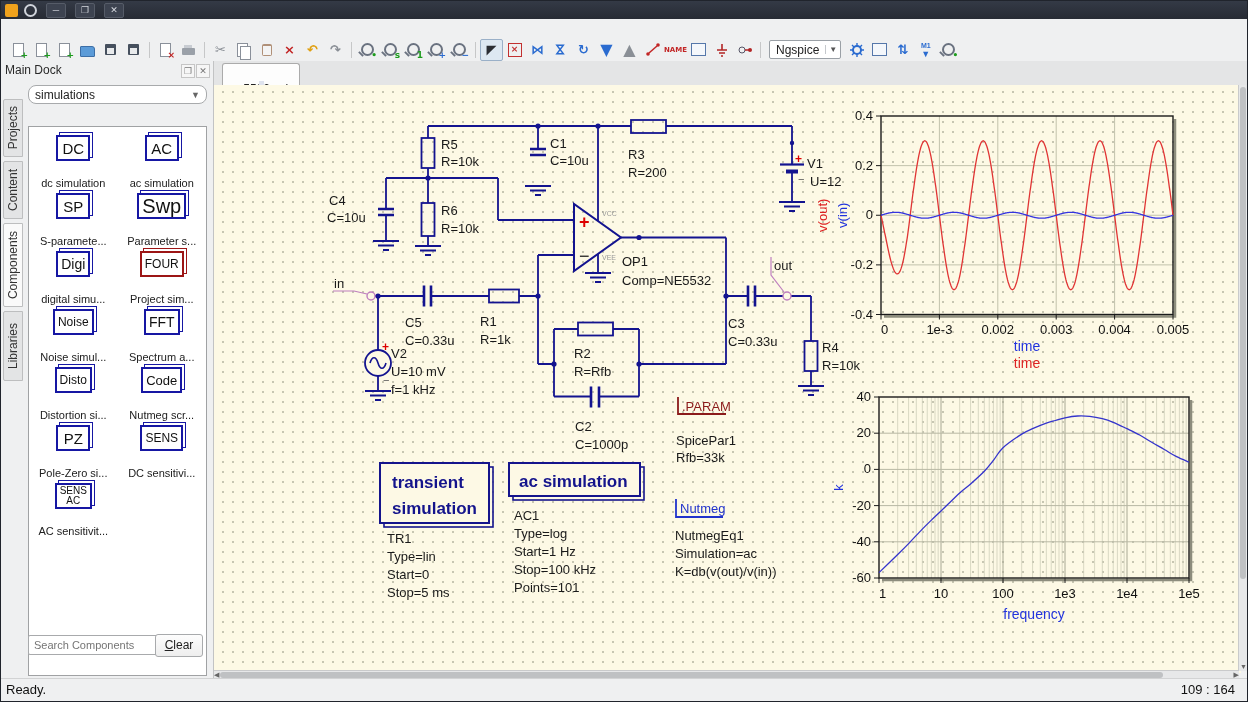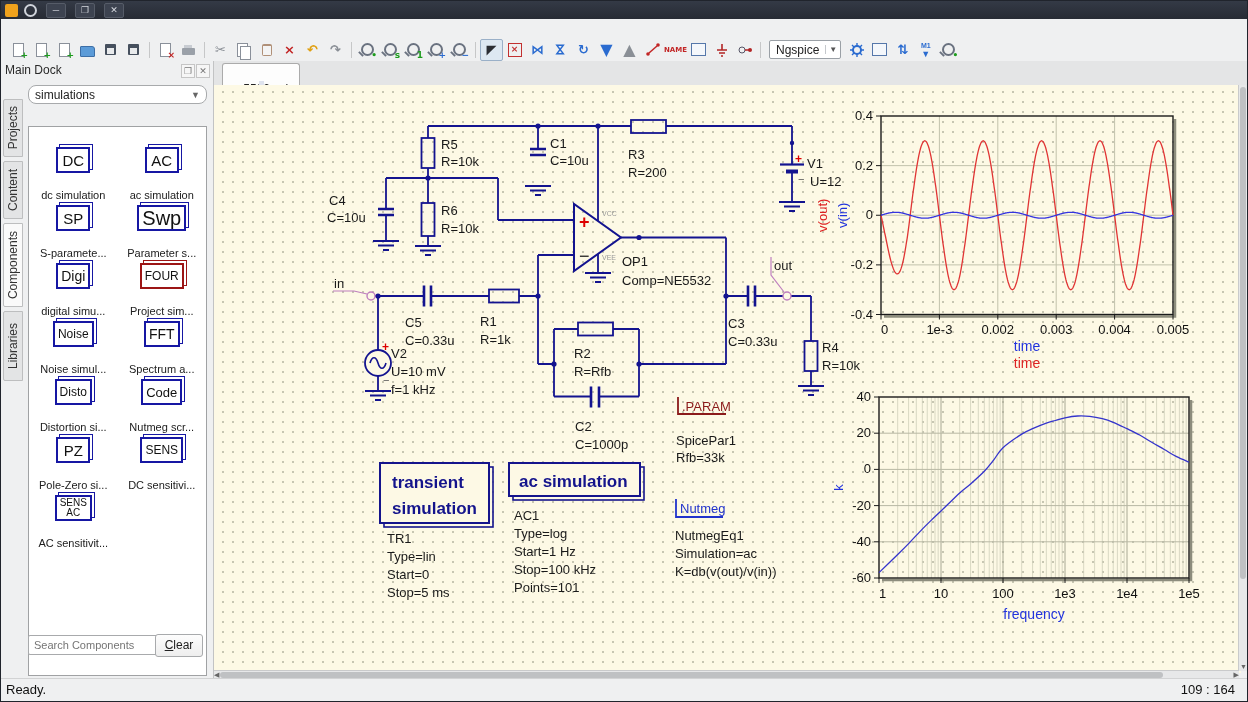--- a/index.html
+++ b/index.html
@@ -55,21 +55,21 @@
   .vtabs{position:absolute;left:2px;top:20px;width:21px;bottom:0;}
   .vtab{position:absolute;left:0;width:20px;background:#e3e4e5;border:1px solid #bdbebf;border-radius:2px 0 0 2px;
     display:flex;align-items:center;justify-content:center;box-sizing:border-box;}
   .vtab span{writing-mode:vertical-rl;transform:rotate(180deg);font-size:12px;color:#333;}
   .vtab.sel{background:#fafafa;}
   .dockbody{position:absolute;left:25px;top:20px;right:4px;bottom:0;}
   .catcombo{position:absolute;left:2px;top:4px;right:2px;height:19px;background:#fff;border:1px solid #a8aaac;border-radius:8px;
     font-size:12px;color:#222;display:flex;align-items:center;padding:0 6px;box-sizing:border-box;}
   .catcombo .car{margin-left:auto;color:#666;font-size:9px;}
   .compgrid{position:absolute;left:2px;top:45px;right:2px;height:550px;background:#fff;border:1px solid #a0a2a4;
-    box-sizing:border-box;display:grid;grid-template-columns:1fr 1fr;align-content:start;padding-top:16px;overflow:hidden;}
+    box-sizing:border-box;display:grid;grid-template-columns:1fr 1fr;align-content:start;padding-top:4px;overflow:hidden;}
   .compitem{height:58px;display:flex;flex-direction:column;align-items:center;}
   .cbox{min-width:34px;height:26px;padding:0 3px;margin-top:4px;background:#fff;border:2px solid #1617a3;
     display:flex;align-items:center;justify-content:center;font-weight:500;color:#111;
     box-shadow:3px -3px 0 -1px #fff,3px -3px 0 0 #1617a3;box-sizing:border-box;}
   .cbox.red{border-color:#9c1515;box-shadow:3px -3px 0 -1px #fff,3px -3px 0 0 #9c1515;}
   .clabel{font-size:11px;color:#202020;margin-top:16px;white-space:nowrap;}
   .searchrow{position:absolute;left:2px;bottom:22px;right:2px;height:22px;}
   .searchin{position:absolute;left:0;top:0;width:118px;height:18px;border:1px solid #a8aaac;border-radius:2px;
     font-size:11px;padding:0 5px;color:#333;font-family:"Liberation Sans",sans-serif;}
   .clearbtn{position:absolute;right:4px;top:-1px;width:46px;height:21px;background:linear-gradient(#fdfdfd,#eeeeee);

